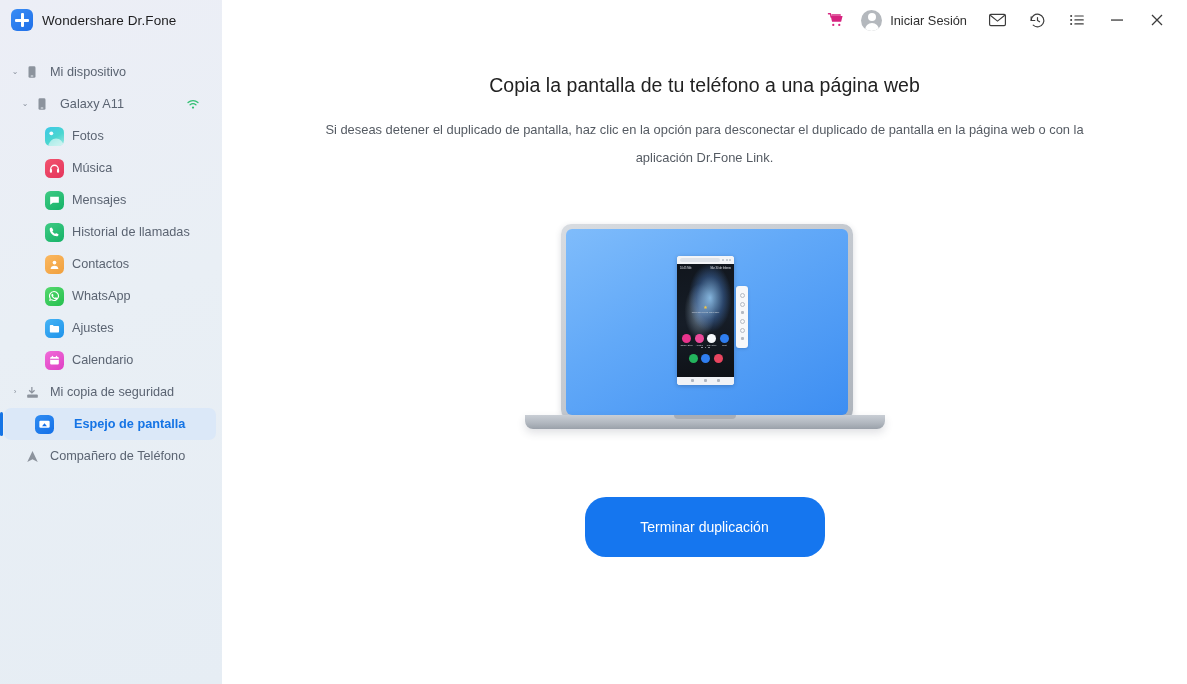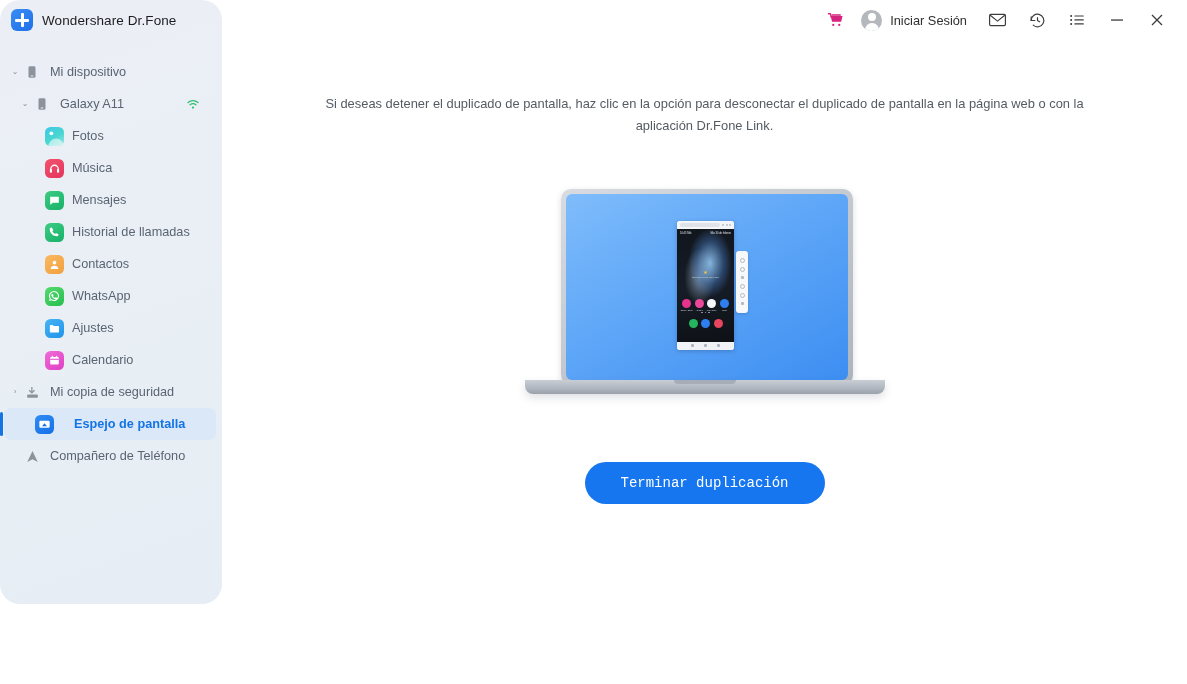--- a/index.html
+++ b/index.html
@@ -12,26 +12,25 @@
   .app {
     position: relative;
     width: 1187px; height: 684px;
     display: flex;
     background: #ffffff;
   }
 
   
   .sidebar {
     width: 222px;
-    height: 604px;
+    height: 684px;
     background: linear-gradient(160deg, #eceef6 0%, #e9eff5 45%, #e6edf4 100%);
     position: relative;
     flex: 0 0 222px;
     overflow: hidden;
-    border-radius: 20px;
   }
   .brand {
     height: 40px;
     display: flex;
     align-items: center;
     padding-left: 11px;
     gap: 9px;
   }
   .brand-logo {
     width: 22px; height: 22px;
@@ -162,21 +161,21 @@
   .headline {
     font-size: 19.5px;
     color: #222;
     font-weight: normal;
     letter-spacing: .05px;
   }
   .subtext {
     margin: 19px auto 0;
     width: 770px;
     font-size: 12.9px;
-    line-height: 22px;
+    line-height: 28px;
     color: #555b63;
   }
 
   
   .illus {
     margin: 52px auto 0;
     width: 360px;
     height: 205px;
     position: relative;
   }
@@ -319,29 +318,29 @@
     border-radius: 50%;
     border: .6px solid #b4bac3;
     display: block;
   }
   .side-panel i.sm { width:3px;height:3px;border:none;background:#b4bac3;border-radius:1px;}
 
   
   .cta-wrap { margin-top: 68px; text-align: center; }
   .cta {
     display: inline-block;
-    width: 240px; height: 42px;
+    width: 240px; height: 60px;
     line-height: 42px;
     border-radius: 21px;
     background: #1576ef;
     color: #fff;
     font-size: 14px;
     border: none;
     cursor: pointer;
-    font-family: Liberation Mono, monospace;
+    font-family: Liberation Sans, sans-serif;
   }
 </style>
 </head>
 <body>
 
 <div class="app">
 
   <aside class="sidebar">
 
     <div class="brand">
@@ -567,20 +566,21 @@
       </div>
 
       <div class="tb-item tb-close">
         <svg width="16" height="16" viewBox="0 0 16 16">
             <path d="M3 3l10 10M13 3L3 13" stroke="#3c3c3c" stroke-width="1.3" fill="none"></path>
           </svg>
       </div>
     </div>
 
     <div class="content">
+      <h1 class="headline">Copia la pantalla de tu teléfono a una página web</h1>
       <p class="subtext">Si deseas detener el duplicado de pantalla, haz clic en la opción para desconectar el duplicado de pantalla en la página web o con la aplicación Dr.Fone Link.</p>
 
       <div class="illus">
         <div class="lid">
           <div class="screen">
 
             <div class="phone">
               <div class="ph-bar">
                 <span class="ph-url"></span>
                 <span class="ph-dots">

